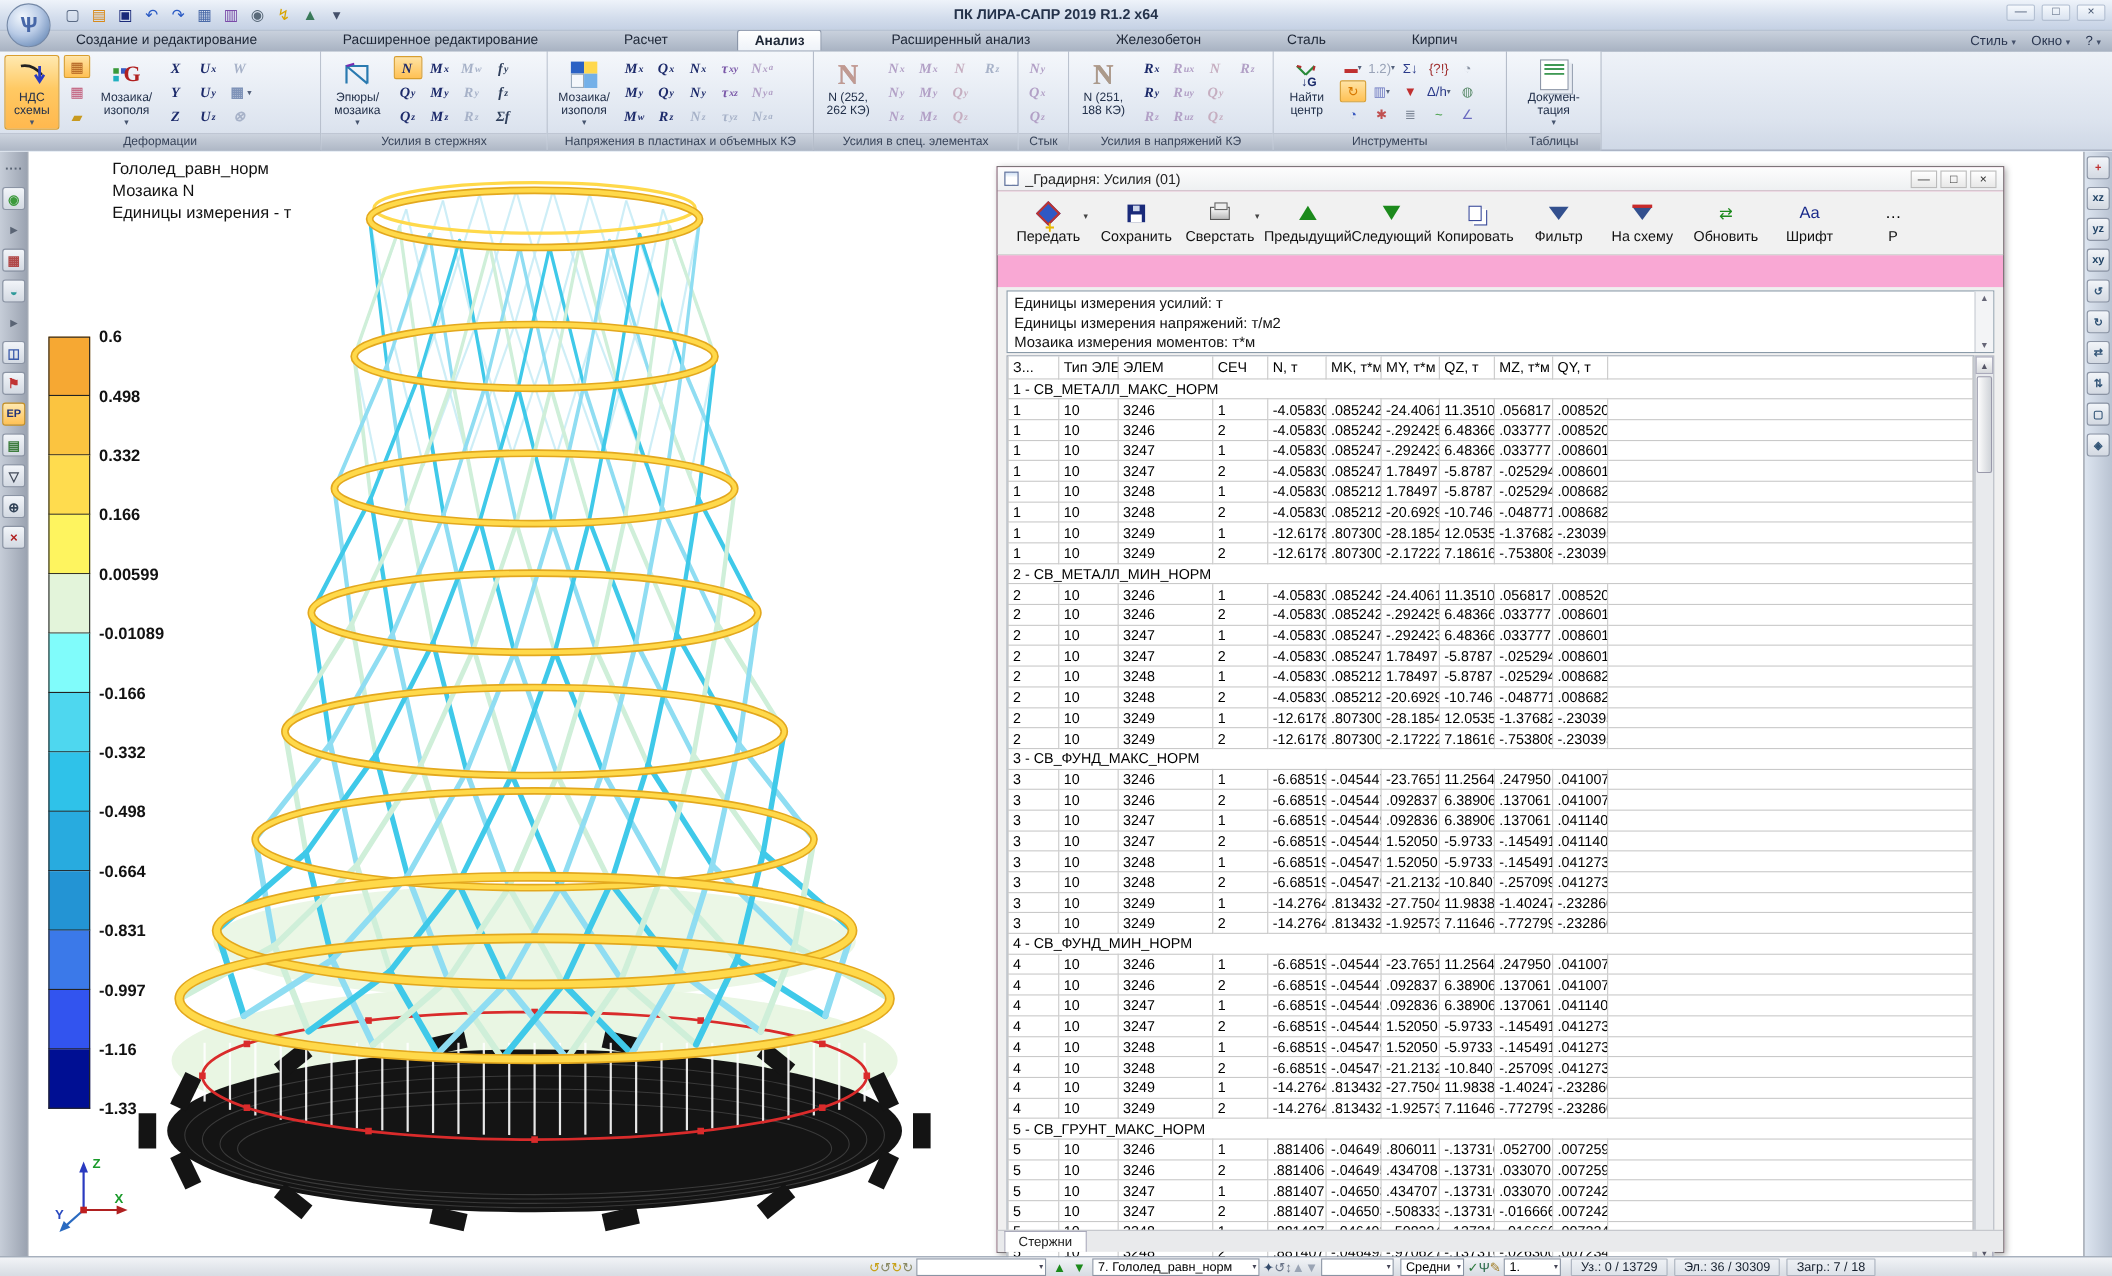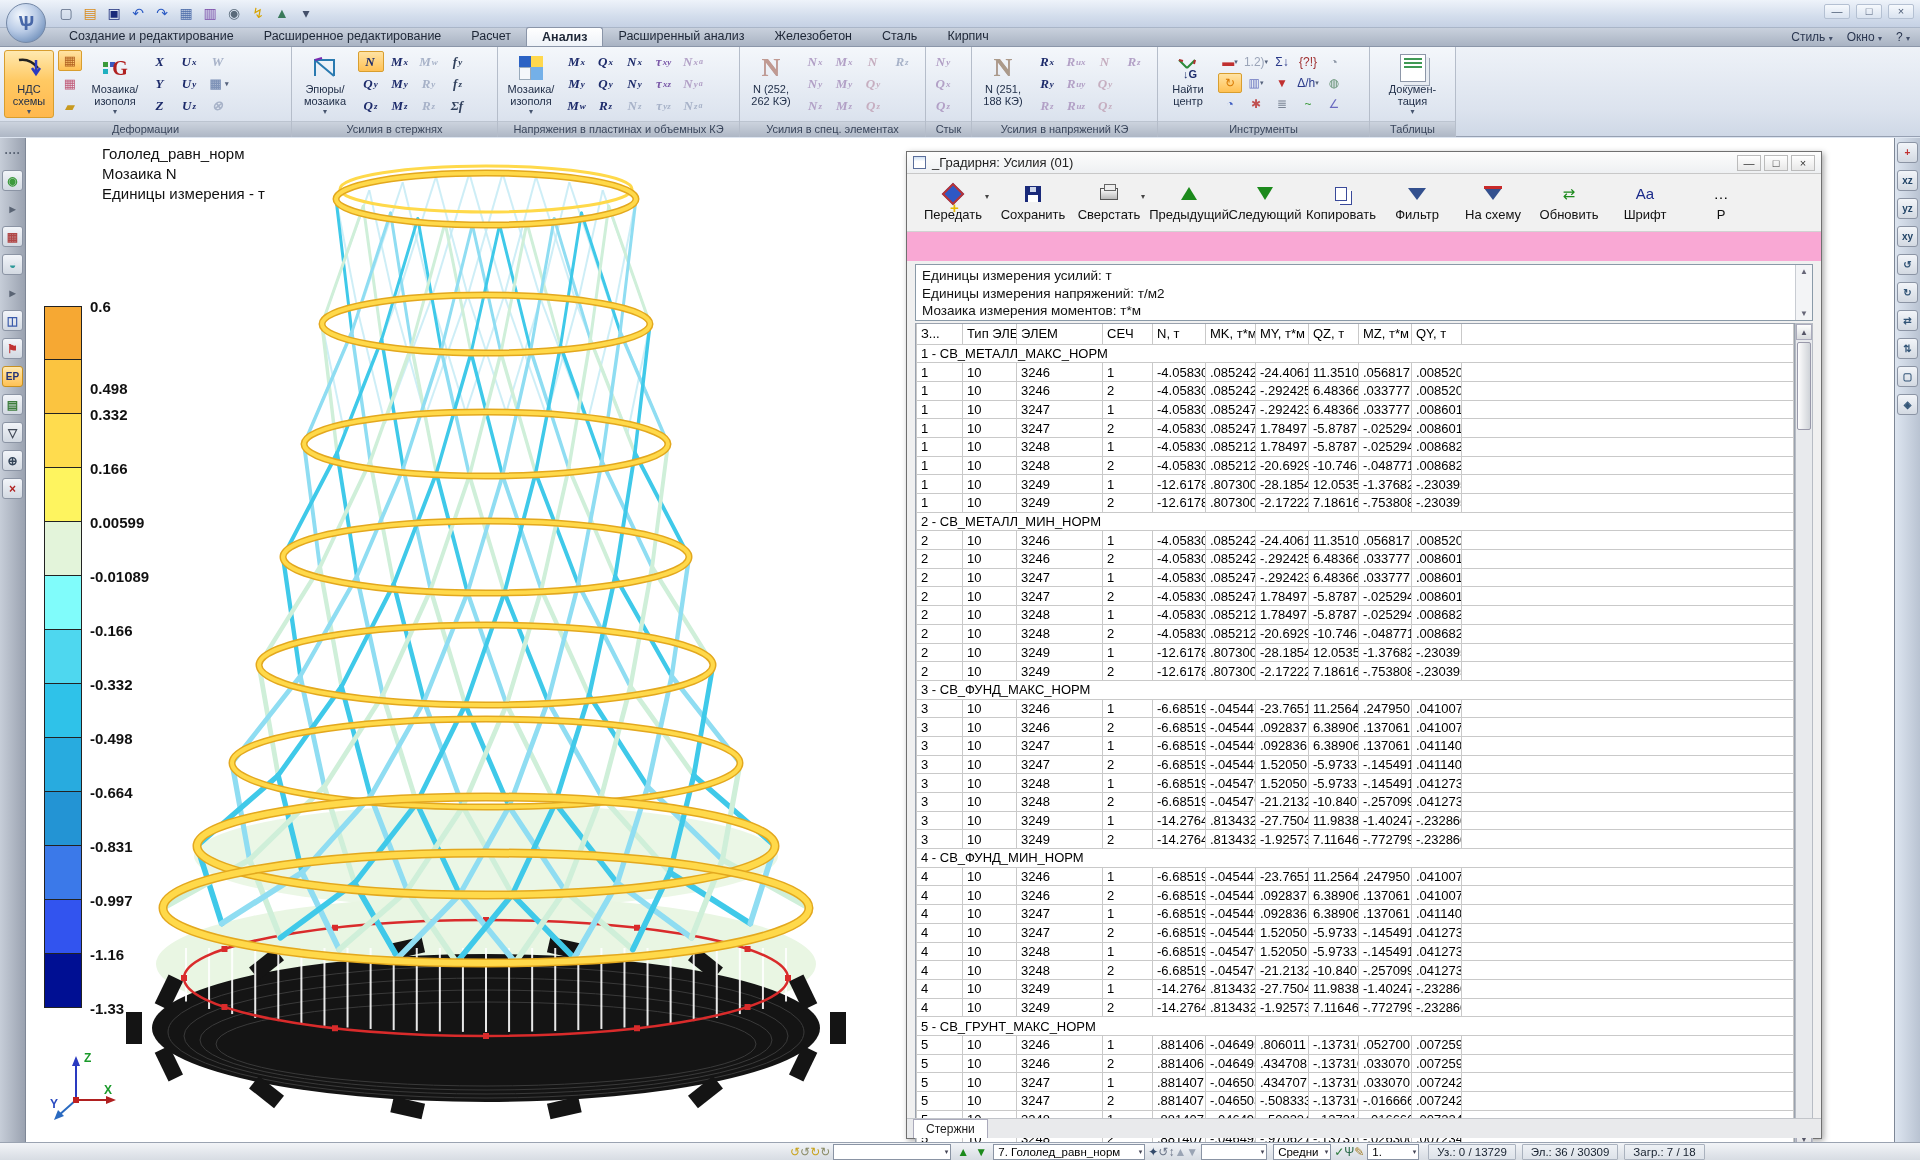--- a/index.html
+++ b/index.html
@@ -20,21 +20,21 @@
     font-size:14px; border-radius:3px; }
   .win-title { position:absolute; left:0; right:0; top:5px; text-align:center; font-size:13px;
     color:#24324a; font-weight:bold; }
   .winbtns { position:absolute; right:6px; top:4px; display:flex; gap:6px; }
   .winbtns span { width:26px; height:15px; font-size:11px; line-height:13px; text-align:center;
     color:#4a5a74; border:1px solid #b4c0d2; border-radius:2px; background:linear-gradient(#f6f9fd,#dae3f0); }
 
   
   .tabstrip { position:absolute; left:0; top:28px; width:1920px; height:19px;
     background:linear-gradient(#c9d1dd,#a9b3c3); border-bottom:1px solid #8b96a9; display:flex; align-items:flex-end; }
-  .tabs { display:flex; margin-left:54px; height:19px; }
+  .tabs { display:flex; margin-left:54px; height:19px;gap:48px; }
   .tab { padding:2px 15px 3px; font-size:12.5px; color:#1d2636; white-space:nowrap; cursor:default; }
   .tab.active { background:linear-gradient(#ffffff,#eef2f8); border:1px solid #8a95a8; border-bottom:none;
     border-radius:3px 3px 0 0; font-weight:bold; }
   .tab-right { position:absolute; right:10px; top:2px; display:flex; gap:14px; font-size:12px; color:#2a3650; }
   .tab-right .tr-item i { font-style:normal; font-size:8px; color:#44506a; }
 
   
   .ribbon { position:absolute; left:0; top:47px; width:1920px; height:90px;
     background:linear-gradient(#eef2f8,#dce3ee 70%,#cfd8e6); border-bottom:1px solid #96a0b2; display:flex; }
   .rgroup { height:90px; display:flex; flex-direction:column; border-right:1px solid #b5bdca; background:linear-gradient(#f4f7fb,#dde4ef 75%,#d3dbe8); }
@@ -210,20 +210,21 @@
         </span>
 
         <span class="qi">
           <b style="font-weight: normal; color: rgb(58, 122, 90);">▲</b>
         </span>
 
         <span class="qi">
           <b style="font-weight: normal; color: rgb(68, 80, 106);">▾</b>
         </span>
       </div>
+    <div class="win-title">ПК ЛИРА-САПР  2019 R1.2 x64</div>
     <div class="winbtns">
 
     <span>—</span>
         <span>□</span>
         <span>×</span>
       </div>
   </div>
 
   <div class="tabstrip">
     <div class="tabs">
@@ -909,21 +910,21 @@
           <div class="legend-block" style="background: rgb(227, 244, 218);"></div>
           <div class="legend-block" style="background: rgb(128, 252, 251);"></div>
           <div class="legend-block" style="background: rgb(78, 215, 239);"></div>
           <div class="legend-block" style="background: rgb(47, 194, 233);"></div>
           <div class="legend-block" style="background: rgb(40, 171, 223);"></div>
           <div class="legend-block" style="background: rgb(35, 148, 212);"></div>
           <div class="legend-block" style="background: rgb(59, 121, 233);"></div>
           <div class="legend-block" style="background: rgb(50, 84, 239);"></div>
           <div class="legend-block" style="background: rgb(0, 15, 147);"></div>
           <span class="legend-label" style="top: -8px;">0.6</span>
-          <span class="legend-label" style="top: 46px; margin-top: 28px;">0.498</span>
+          <span class="legend-label" style="top: 46px;">0.498</span>
           <span class="legend-label" style="top: 100px;">0.332</span>
           <span class="legend-label" style="top: 154px;">0.166</span>
           <span class="legend-label" style="top: 208px;">0.00599</span>
           <span class="legend-label" style="top: 262px;">-0.01089</span>
           <span class="legend-label" style="top: 316px;">-0.166</span>
           <span class="legend-label" style="top: 370px;">-0.332</span>
           <span class="legend-label" style="top: 424px;">-0.498</span>
           <span class="legend-label" style="top: 478px;">-0.664</span>
           <span class="legend-label" style="top: 532px;">-0.831</span>
           <span class="legend-label" style="top: 586px;">-0.997</span>

